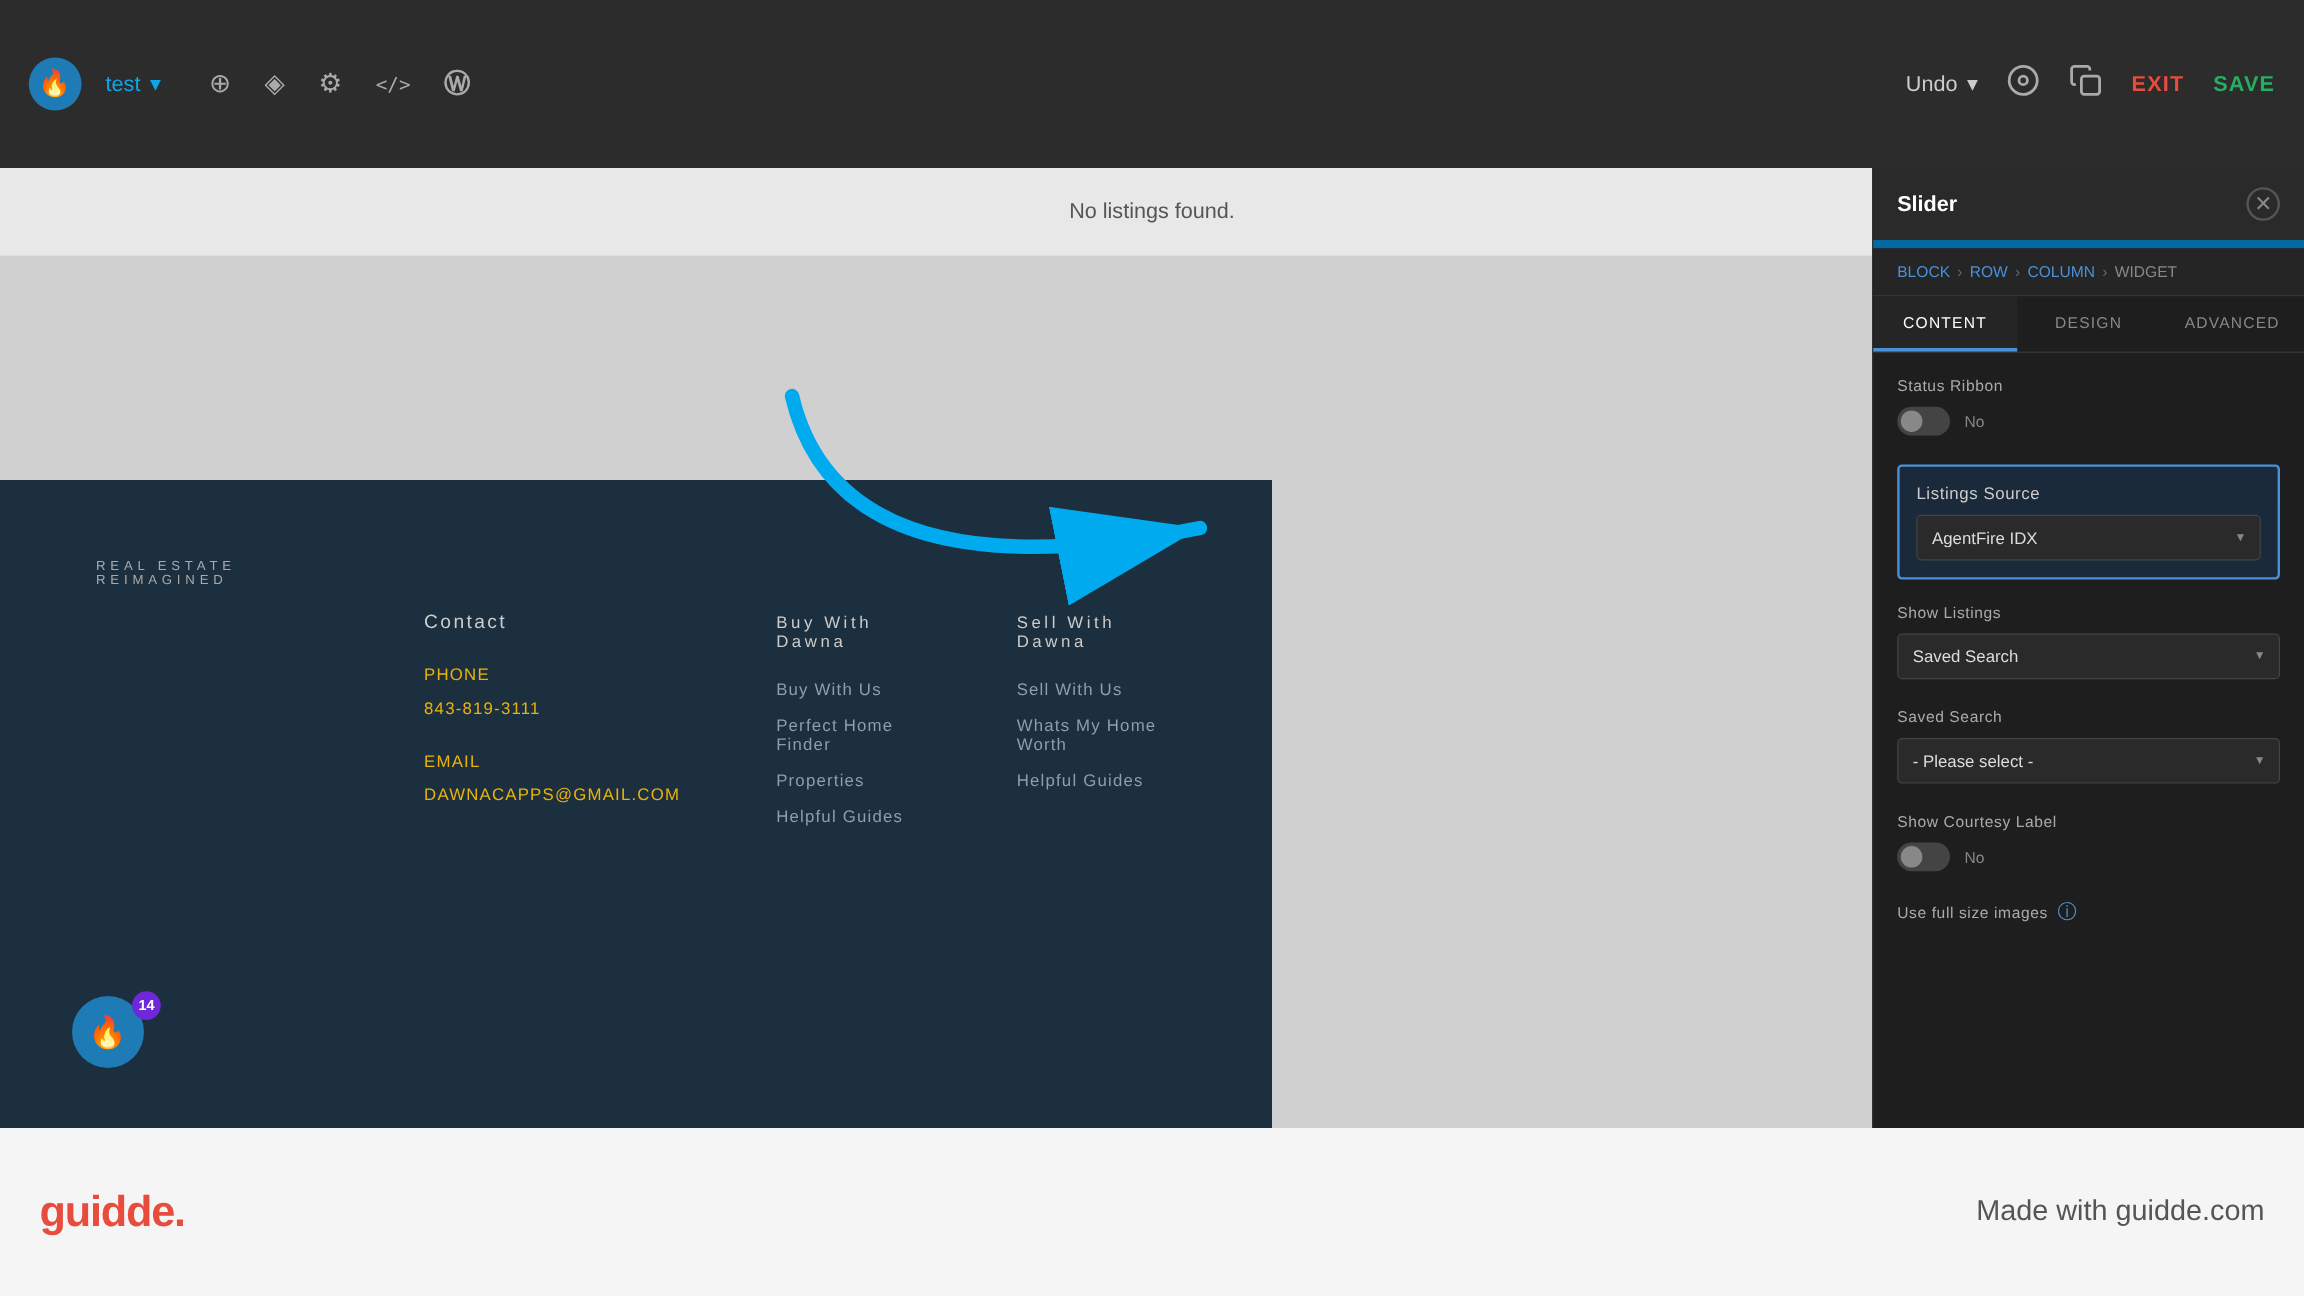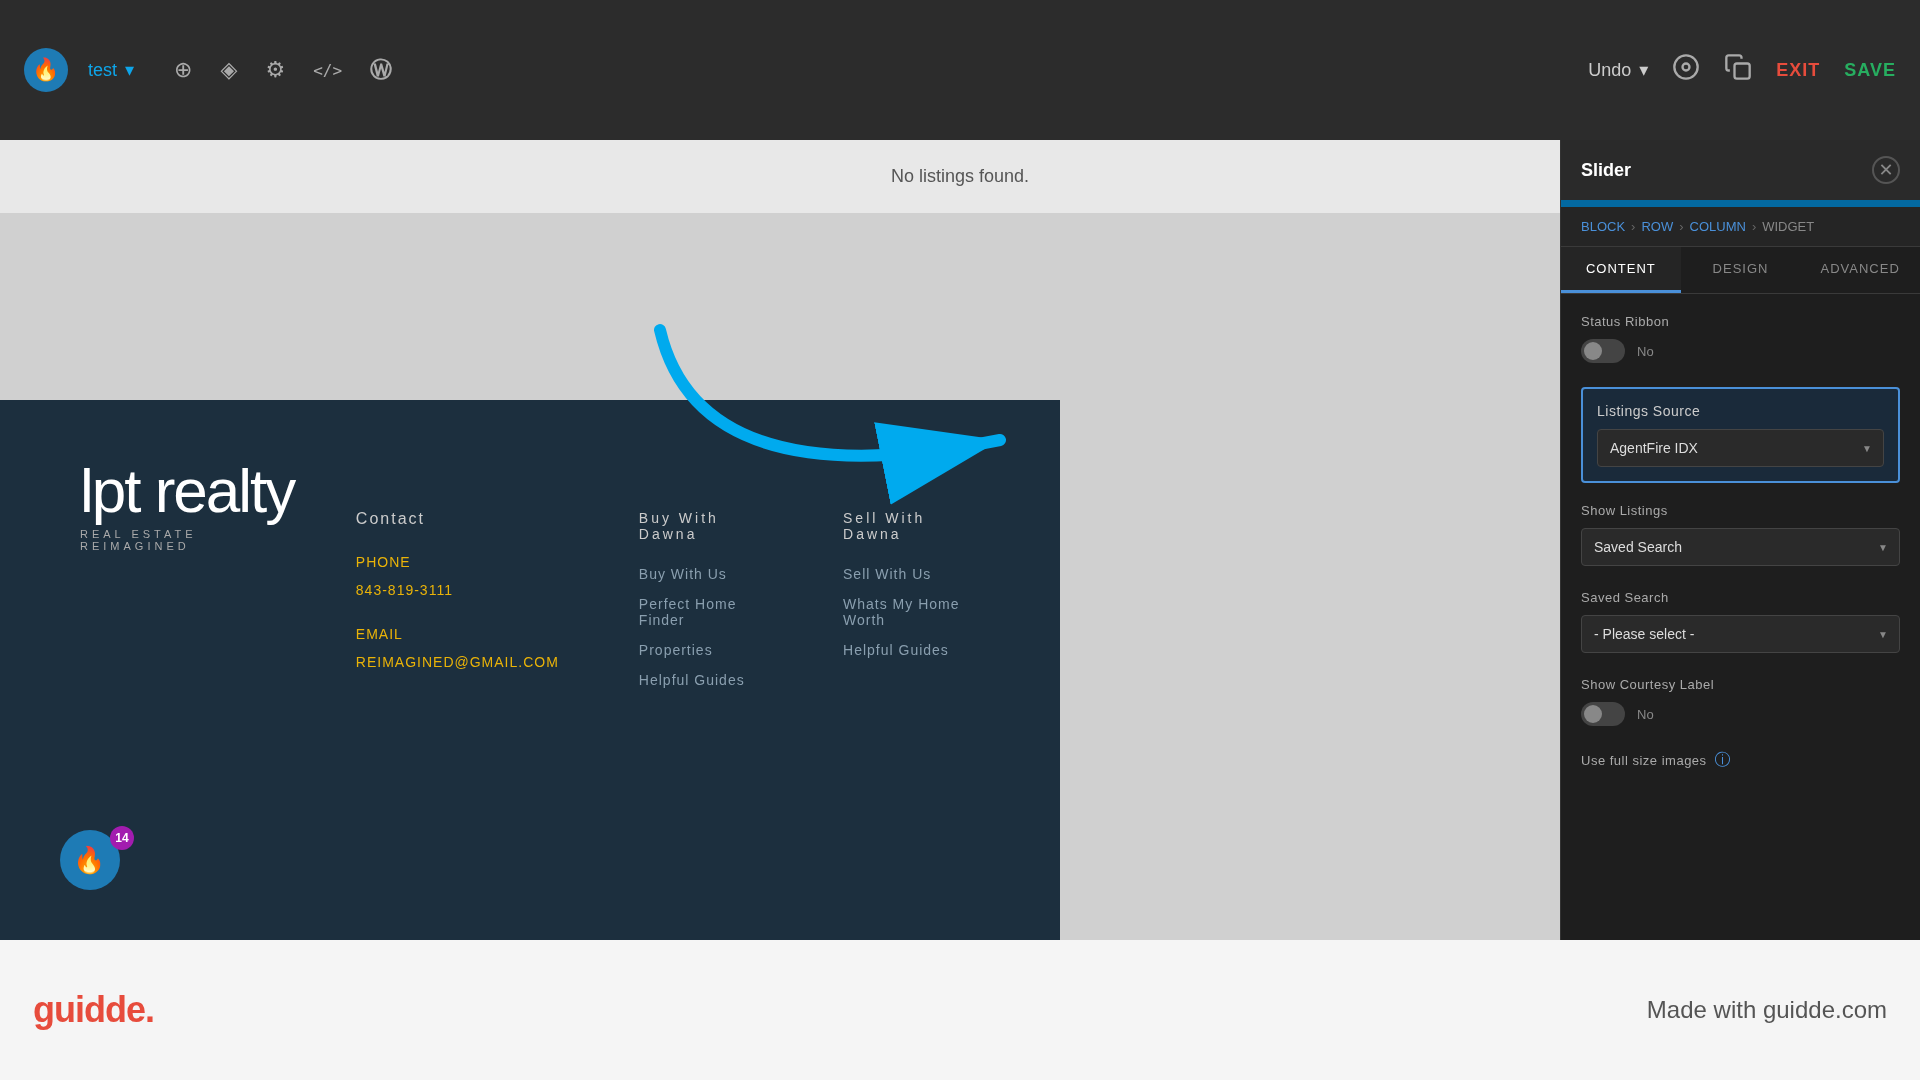--- a/index.html
+++ b/index.html
@@ -195,21 +195,21 @@
       display: flex;
       align-items: center;
       justify-content: center;
       font-size: 26px;
       color: white;
     }
     .notif-count {
       position: absolute;
       top: -4px;
       right: -4px;
-      background: #a21caf;
+      background: #6d28d9;
       color: white;
       border-radius: 50%;
       width: 24px;
       height: 24px;
       font-size: 12px;
       display: flex;
       align-items: center;
       justify-content: center;
       font-weight: bold;
     }
@@ -445,32 +445,31 @@
 
 <div id="main">
 
   <div class="no-listings-bar">
     <span>No listings found.</span>
   </div>
 
   <div class="footer-area">
     <div class="footer-main">
       <div>
-        <div class="footer-logo">lpt realty</div>
         <div class="footer-logo-sub">REAL ESTATE REIMAGINED</div>
       </div>
     </div>
 
     <div class="footer-columns">
       <div class="footer-contact">
         <h3>Contact</h3>
         <p>PHONE</p>
         <p>843-819-3111</p>
         <p style="margin-top:16px">EMAIL</p>
-        <p>REIMAGINED@GMAIL.COM</p>
+        <p>DAWNACAPPS@GMAIL.COM</p>
       </div>
 
       <div class="footer-col">
         <h3>Buy With Dawna</h3>
         <ul>
           <li>Buy With Us</li>
           <li>Perfect Home Finder</li>
           <li>Properties</li>
           <li>Helpful Guides</li>
         </ul>

